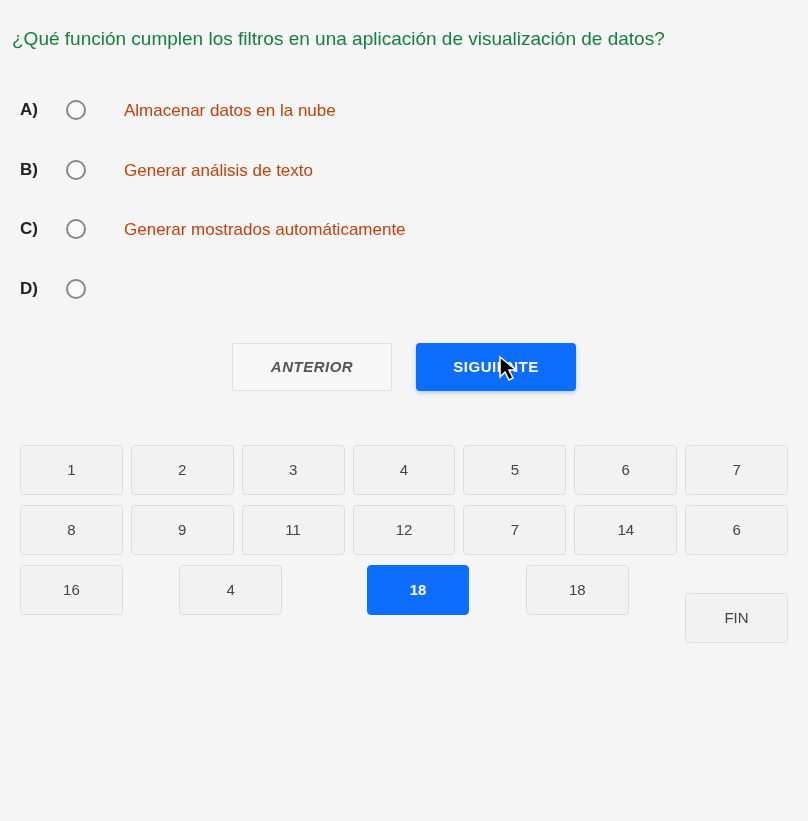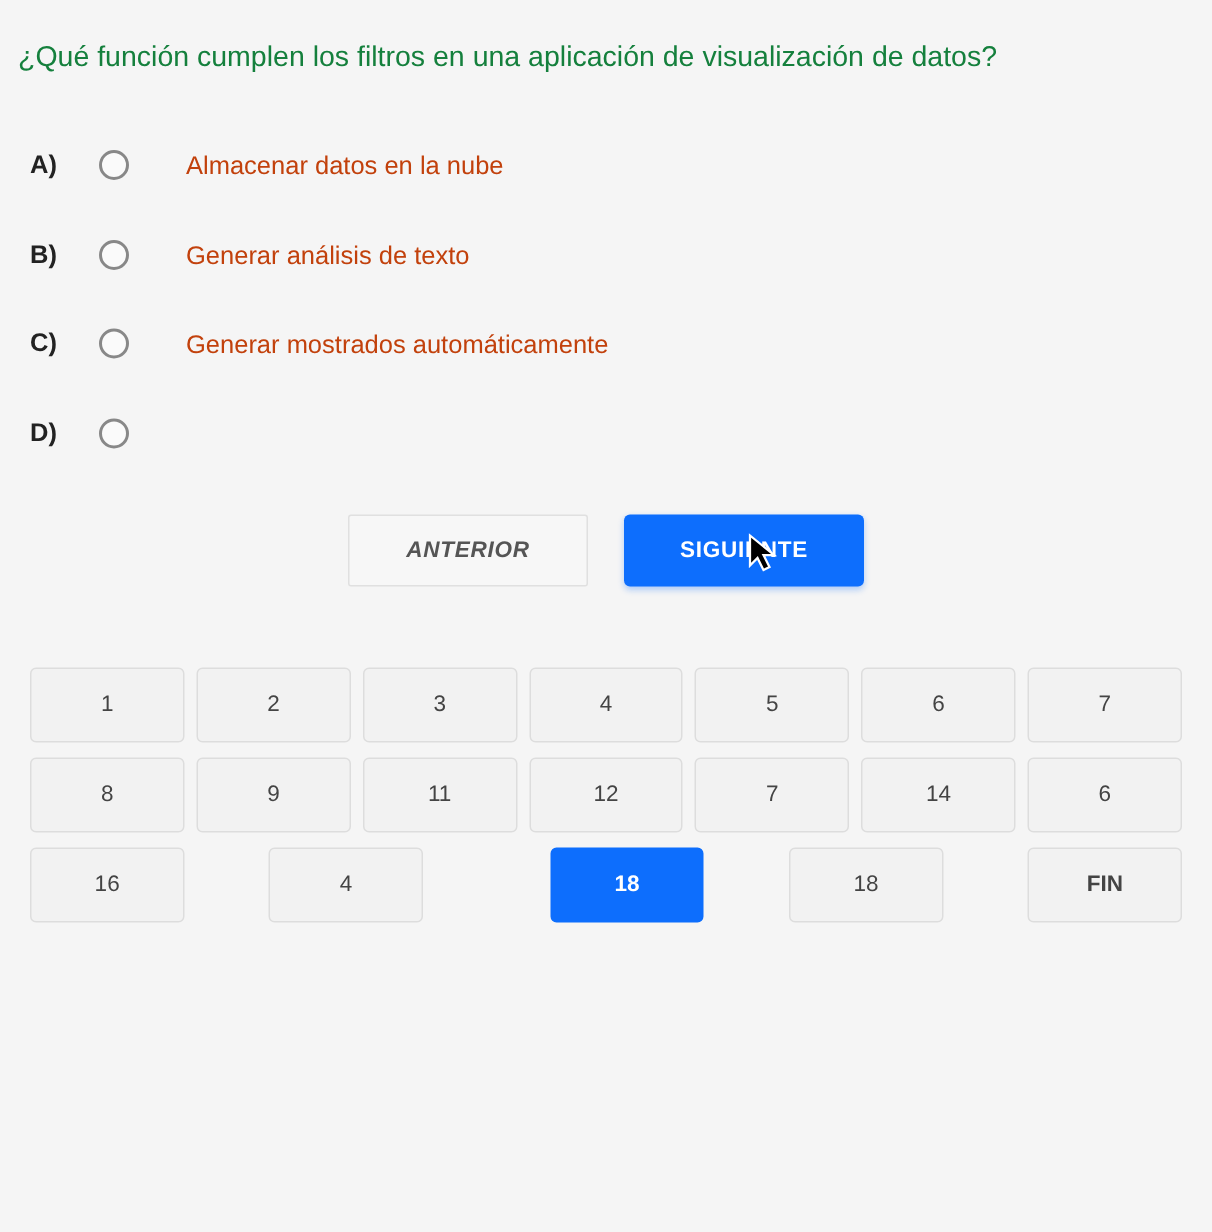--- a/index.html
+++ b/index.html
@@ -122,21 +122,22 @@
       cursor: pointer;
     }
     .page-btn.active {
       background: #0d6efd;
       color: #fff;
       border-color: #0d6efd;
       font-weight: 600;
       margin-left: 28px;
     }
     .page-btn.fin {
-      font-weight: 700;
+      font-weight: 400;
+      margin-top: 28px;
     }
   </style>
 </head>
 <body>
 
 <div class="container">
   <div class="question">¿Qué función cumplen los filtros en una aplicación de visualización de datos?</div>
 
   <div class="options">
     <div class="option-row">

